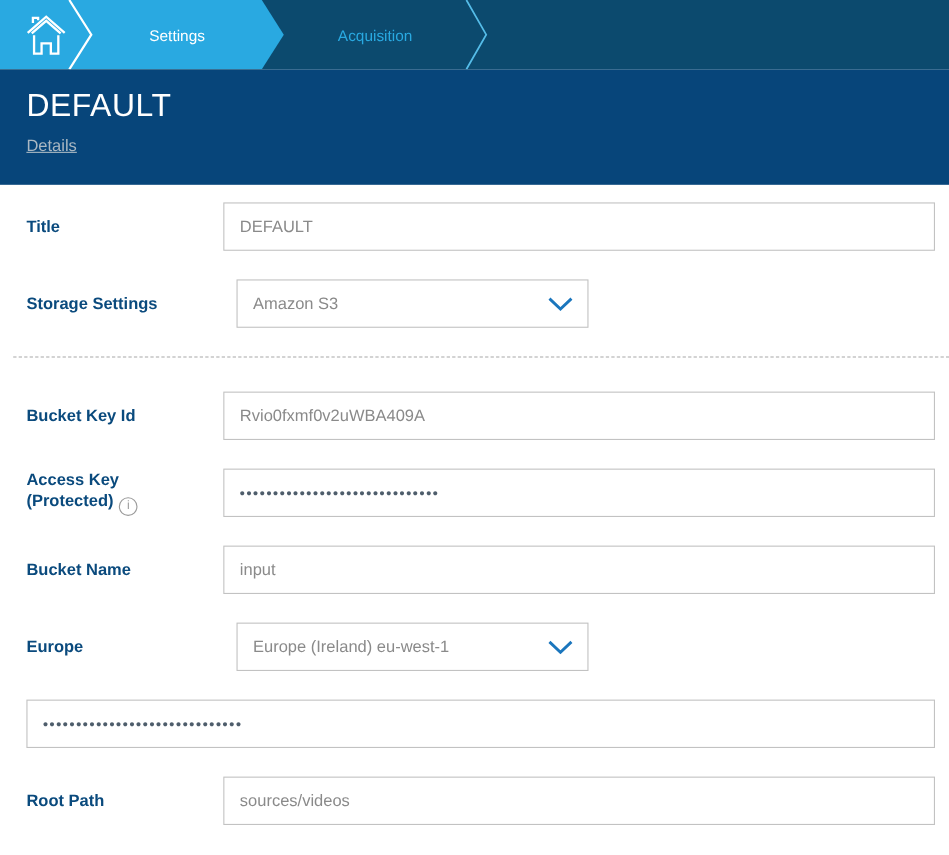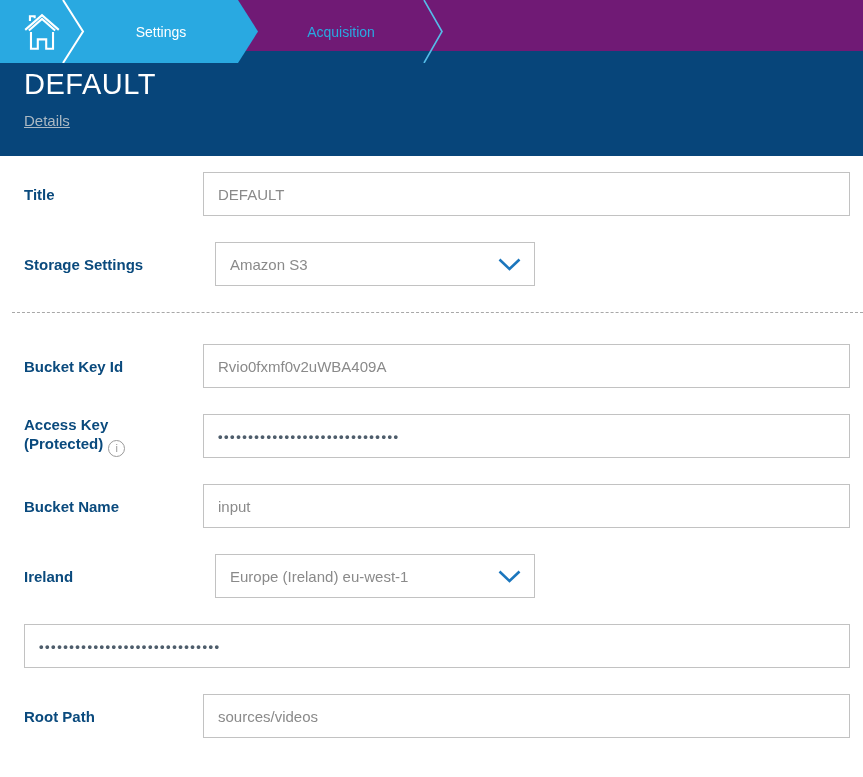--- a/index.html
+++ b/index.html
@@ -4,21 +4,21 @@
 <style>
   * { box-sizing: border-box; margin: 0; padding: 0; }
   html, body {
     width: 863px; height: 777px;
     background: #ffffff;
     font-family: "Liberation Sans", sans-serif;
     overflow: hidden;
   }
 
   
-  .crumb-bar { position: relative; width: 863px; height: 51px; background: #701a75; }
+  .crumb-bar { position: relative; width: 863px; height: 63px; background: #0c4a6e; }
   .crumb-bar svg.bg { position: absolute; left: 0; top: 0; }
   .crumb-home {
     position: absolute; left: 0; top: 0; width: 83px; height: 63px;
     display: flex; align-items: center; justify-content: center; cursor: pointer;
   }
   .crumb-settings {
     position: absolute; left: 83px; top: 0; width: 156px; height: 63px;
     display: flex; align-items: center; justify-content: center;
     color: #ffffff; font-size: 14px; cursor: pointer;
   }
@@ -144,21 +144,21 @@
   </div>
 
   <div class="field-row">
     <div class="field-label">Bucket Name</div>
     <div class="field-control">
       <input type="text" class="text-input" value="input" style="">
     </div>
   </div>
 
   <div class="field-row">
-    <div class="field-label">Ireland</div>
+    <div class="field-label">Europe</div>
     <div class="field-control">
       <div class="select-box">
         <span class="select-value">Europe (Ireland) eu-west-1</span>
         <svg width="23" height="13" viewBox="0 0 23 13">
           <polyline points="1.5,1.5 11.5,11 21.5,1.5" fill="none" stroke="#1b76bd" stroke-width="2.6"></polyline>
         </svg>
       </div>
     </div>
   </div>
 

